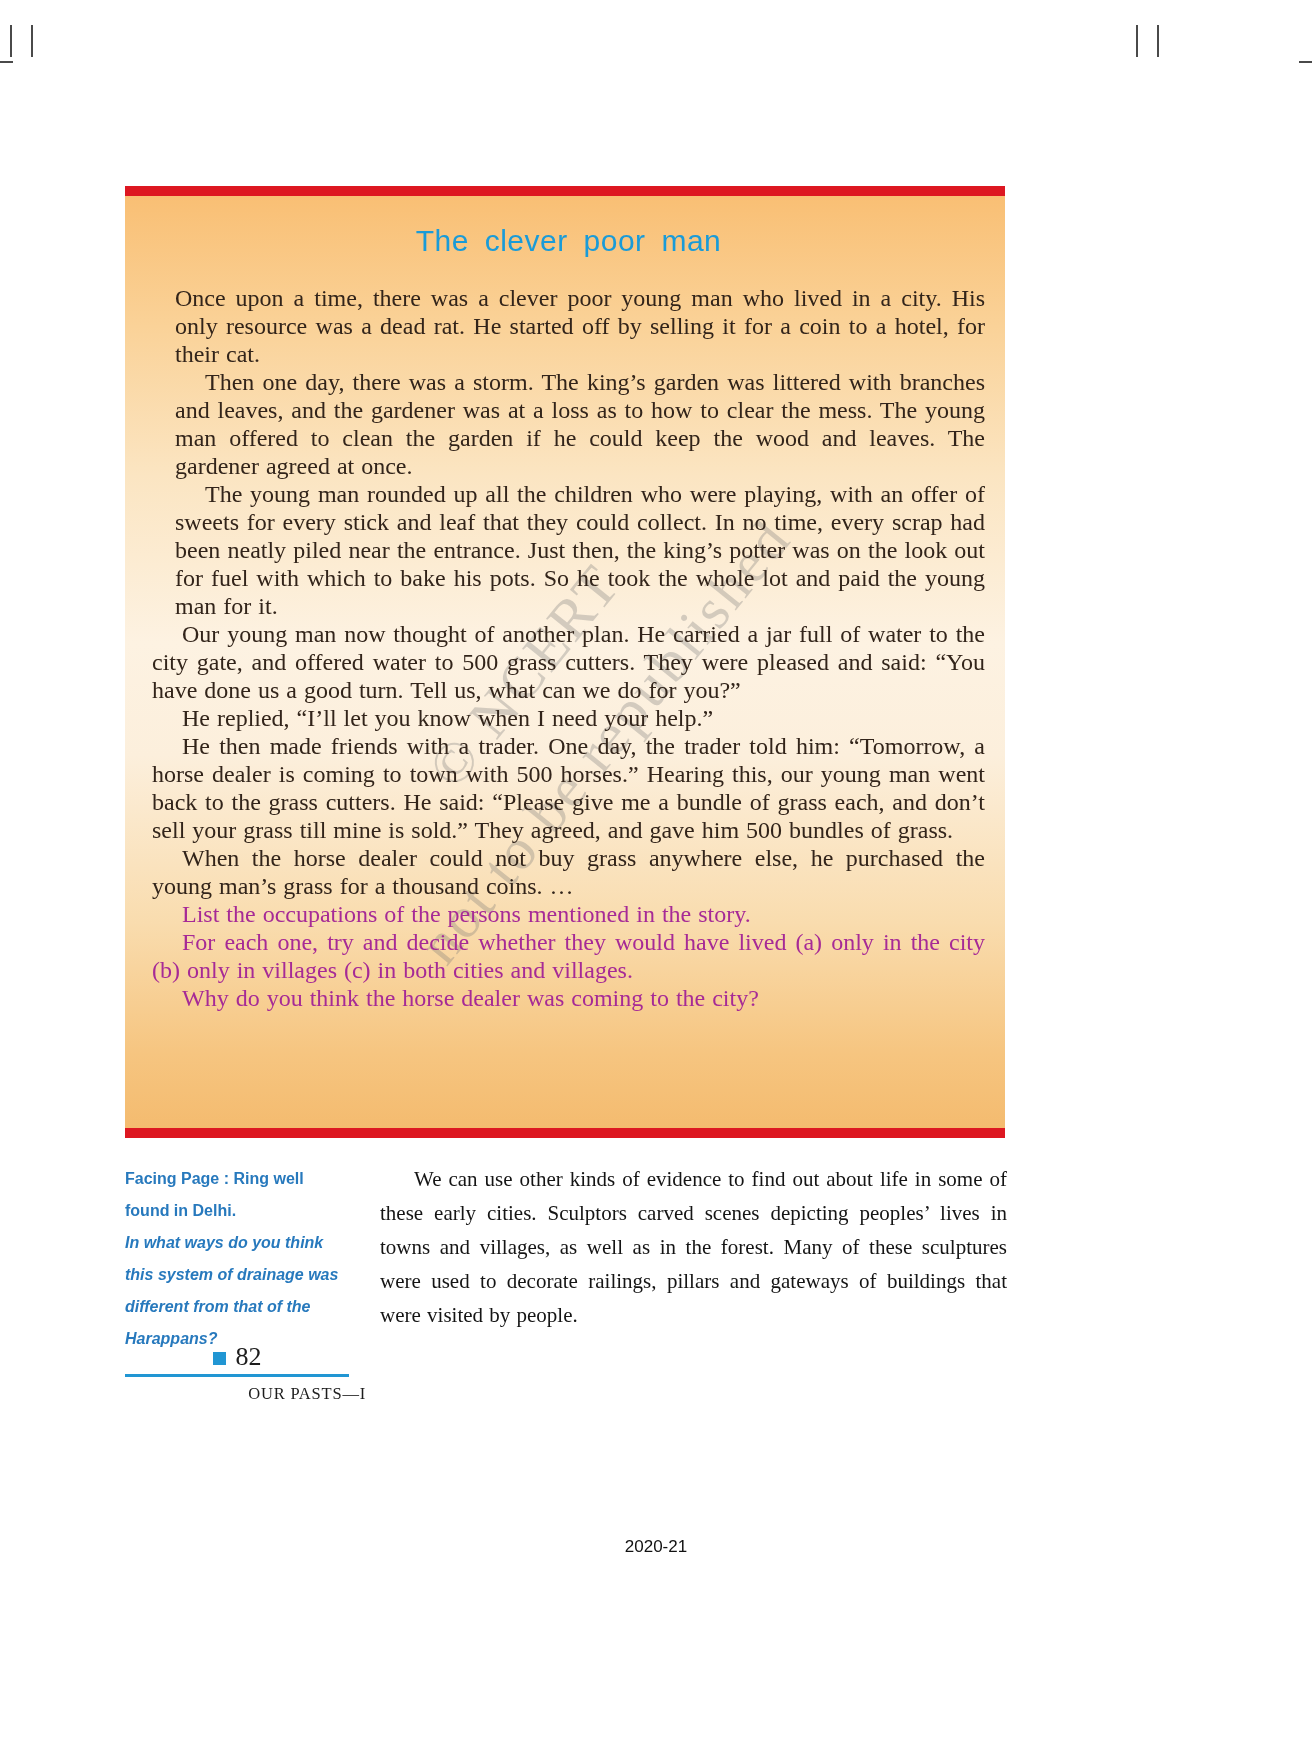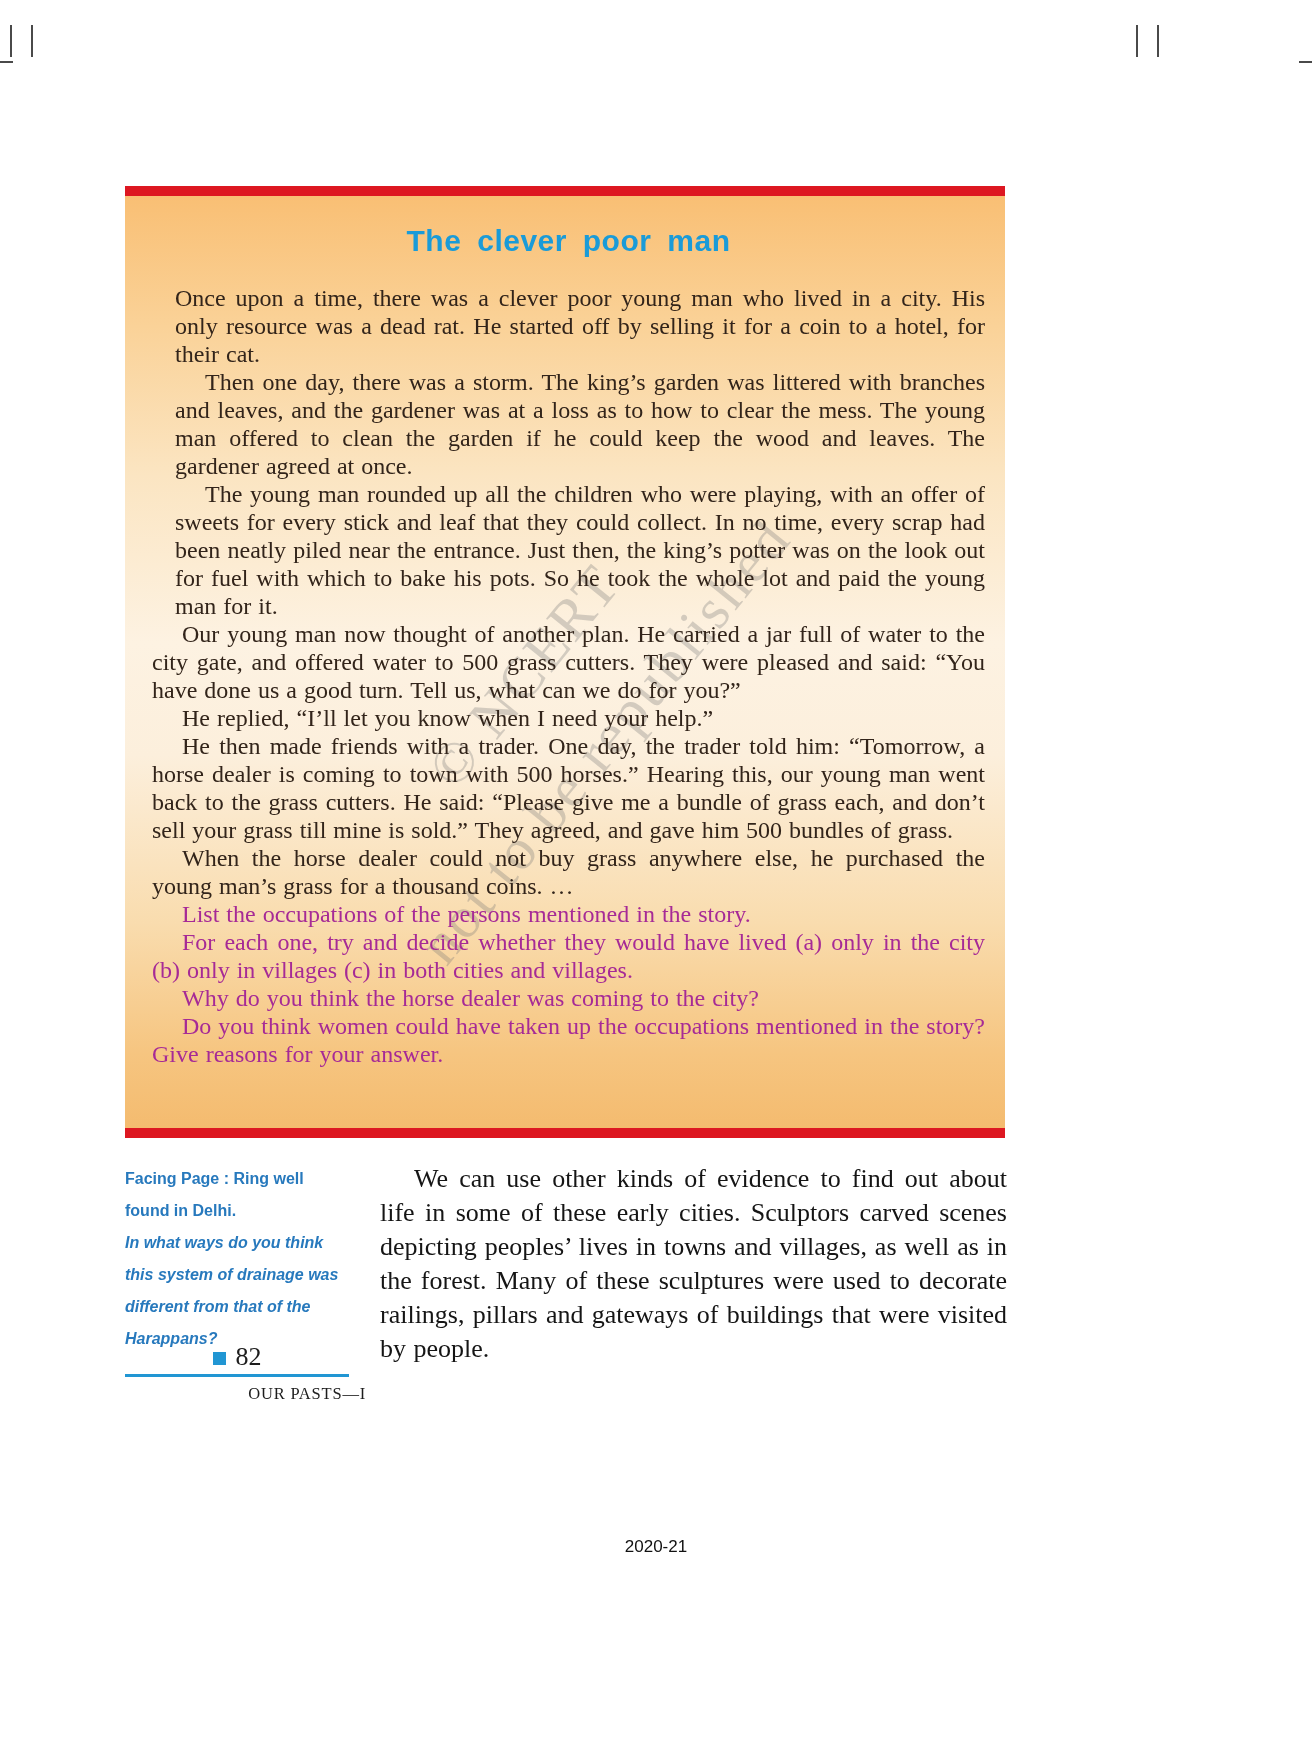--- a/index.html
+++ b/index.html
@@ -19,21 +19,21 @@
   .box-content {
     position:relative; overflow:hidden; min-height:932px;
     padding:16px 20px 20px 27px;
     background:linear-gradient(180deg,
       #f9bf74 0%, #fad298 14%, #fbe5c2 30%, #fdf2e2 48%,
       #fcefdc 60%, #f9dcae 78%, #f6c580 92%, #f4bb6f 100%);
   }
   .story-title {
     position:relative; z-index:1;
     text-align:center; font-family:"Liberation Sans", sans-serif;
-    font-weight:bold; font-size:30px; color:#1a9bd8;
+    font-weight:normal; font-size:30px; color:#1a9bd8;
     word-spacing:7px; letter-spacing:0.5px;
     margin:12px 0 26px 0;
   }
   .story-p, .story-q {
     position:relative; z-index:1;
     font-size:24px; line-height:28px; text-align:justify;
     text-indent:30px; color:#32241a;
     word-spacing:1px;
   }
   .story-p.first { text-indent:0; }
@@ -68,21 +68,21 @@
     position:absolute; left:125px; top:1374px; width:224px;
     height:3px; background:#2196d3;
   }
   .booktitle {
     position:absolute; left:142px; top:1384px; width:224px;
     text-align:right; font-size:16.5px; letter-spacing:0.8px; color:#1d1d1d;
   }
 
   .main-para {
     position:absolute; left:380px; top:1162px; width:627px;
-    font-size:26px; line-height:34px; text-align:justify;
+    font-size:21px; line-height:34px; text-align:justify;
     text-indent:34px; color:#151515; word-spacing:1px;
   }
 
   .footer {
     position:absolute; left:0; top:1537px; width:100%;
     text-align:center; font-family:"Liberation Sans", sans-serif;
     font-size:17px; color:#111111;
   }
 </style>
 </head>
@@ -106,21 +106,20 @@
     <p class="story-p first inset">Once upon a time, there was a clever poor young man who lived in a city. His only resource was a dead rat. He started off by selling it for a coin to a hotel, for their cat.</p>
     <p class="story-p inset">Then one day, there was a storm. The king’s garden was littered with branches and leaves, and the gardener was at a loss as to how to clear the mess. The young man offered to clean the garden if he could keep the wood and leaves. The gardener agreed at once.</p>
     <p class="story-p inset">The young man rounded up all the children who were playing, with an offer of sweets for every stick and leaf that they could collect. In no time, every scrap had been neatly piled near the entrance. Just then, the king’s potter was on the look out for fuel with which to bake his pots. So he took the whole lot and paid the young man for it.</p>
     <p class="story-p">Our young man now thought of another plan. He carried a jar full of water to the city gate, and offered water to 500 grass cutters. They were pleased and said: “You have done us a good turn. Tell us, what can we do for you?”</p>
     <p class="story-p">He replied, “I’ll let you know when I need your help.”</p>
     <p class="story-p">He then made friends with a trader. One day, the trader told him: “Tomorrow, a horse dealer is coming to town with 500 horses.” Hearing this, our young man went back to the grass cutters. He said: “Please give me a bundle of grass each, and don’t sell your grass till mine is sold.” They agreed, and gave him 500 bundles of grass.</p>
     <p class="story-p">When the horse dealer could not buy grass anywhere else, he purchased the young man’s grass for a thousand coins. …</p>
     <p class="story-q">List the occupations of the persons mentioned in the story.</p>
     <p class="story-q">For each one, try and decide whether they would have lived (a) only in the city (b) only in villages (c) in both cities and villages.</p>
     <p class="story-q">Why do you think the horse dealer was coming to the city?</p>
-    <p class="story-q">Do you think women could have taken up the occupations mentioned in the story? Give reasons for your answer.</p>
   </div>
   <div class="red-bar"></div>
 </div>
 
 <div class="sidebar">
   <div class="c">Facing Page : Ring well found in Delhi.</div>
   <div class="q">In what ways do you think this system of drainage was different from that of the Harappans?</div>
 </div>
 
 <div class="pagenum">

